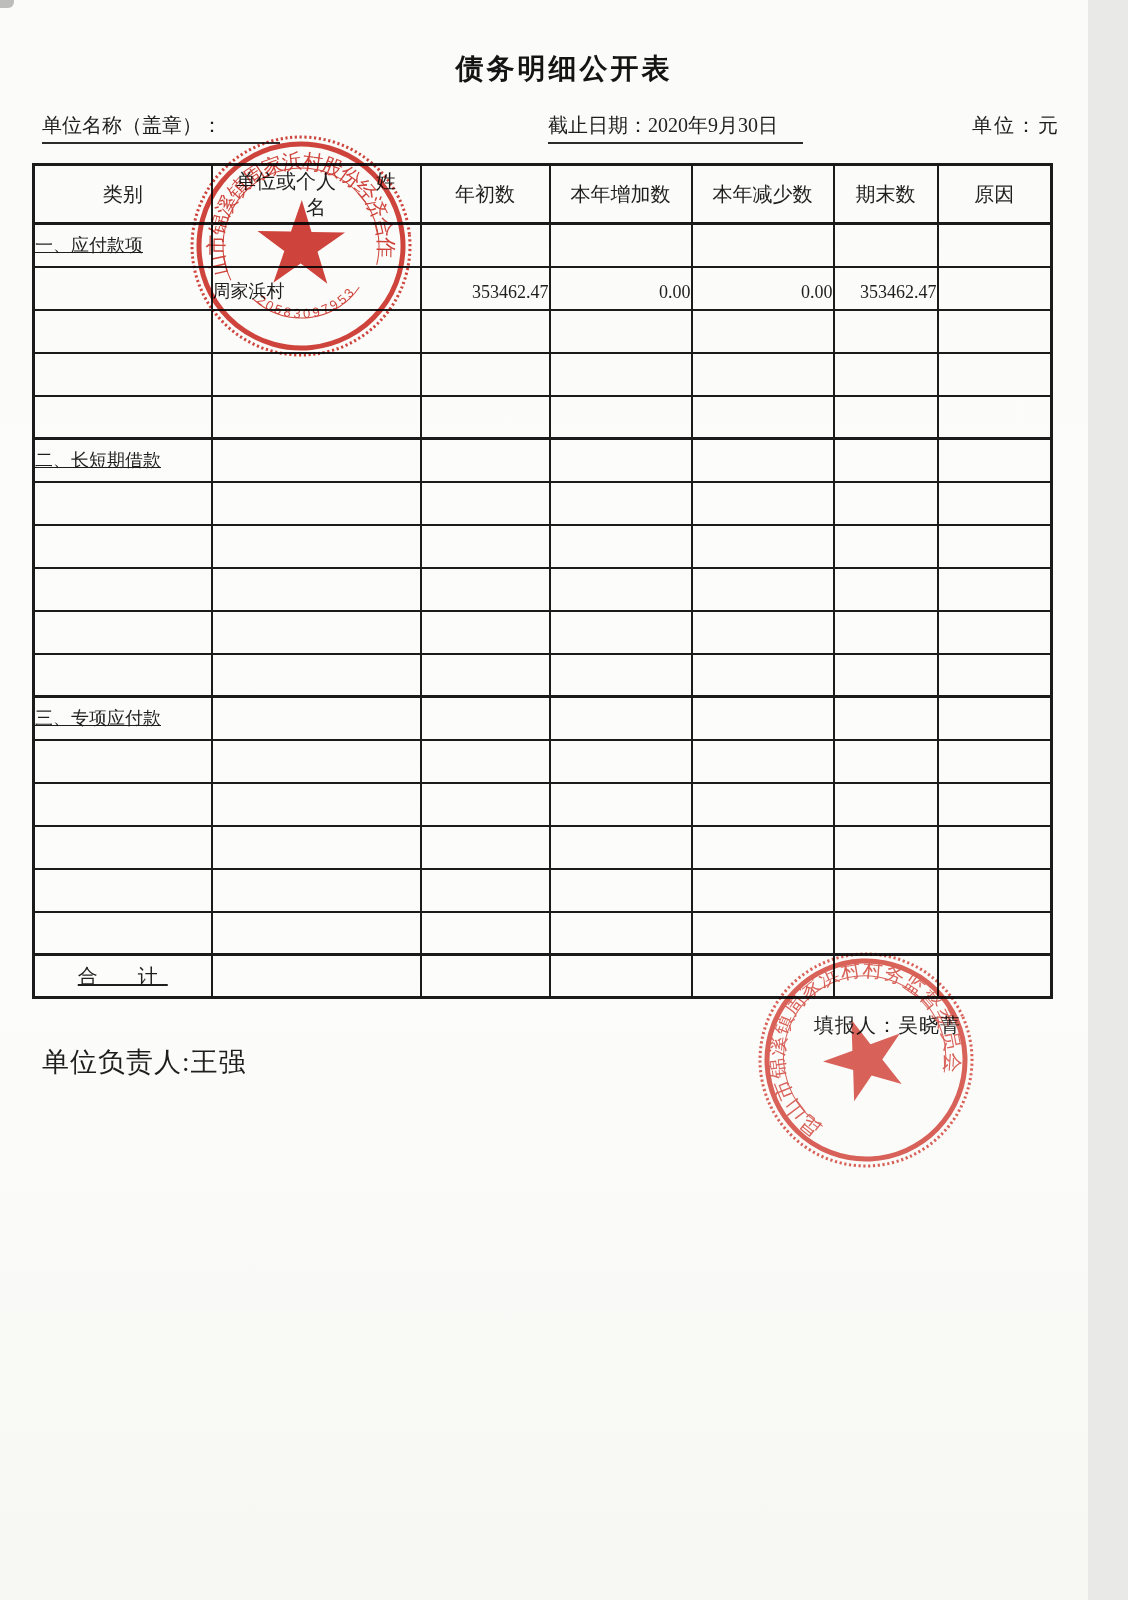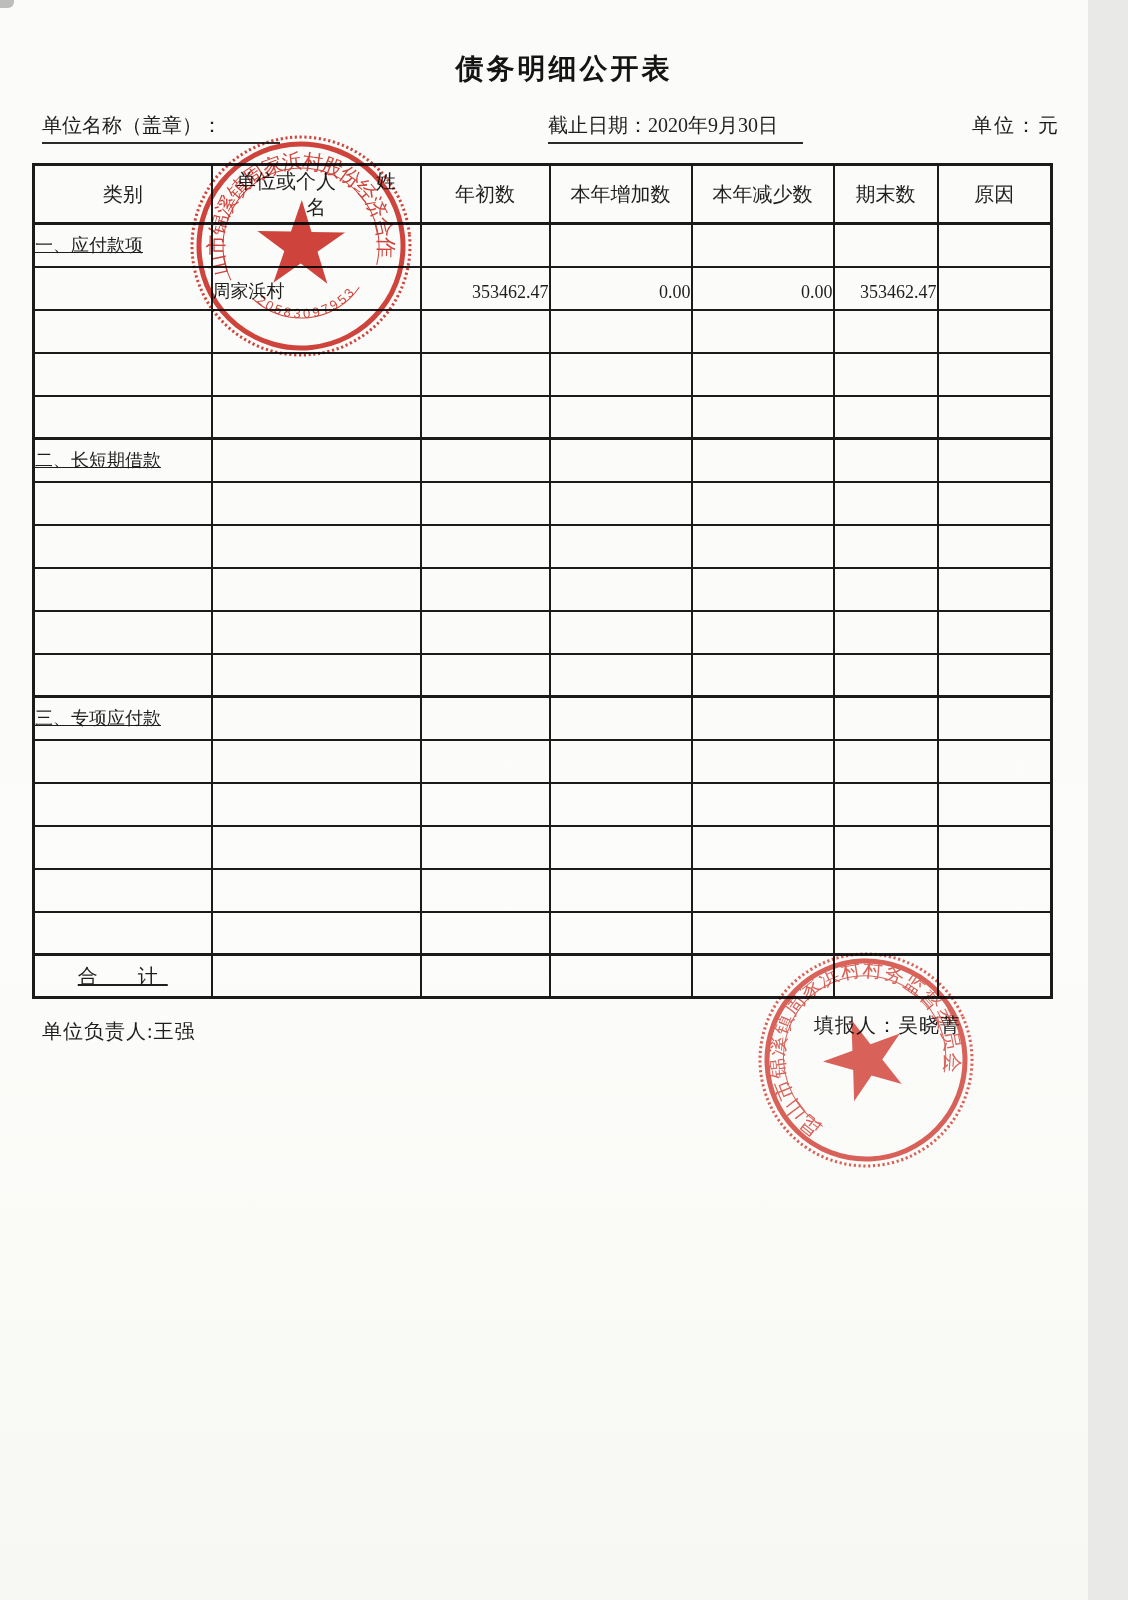--- a/index.html
+++ b/index.html
@@ -53,21 +53,21 @@
   .col-name{
     text-align:left;padding:0 0 4px 6px;white-space:nowrap;font-size:18px;
   }
   .col-begin,.col-increase,.col-decrease,.col-end{
     text-align:right;padding-right:14px;font-size:17.5px;
   }
   .col-end{padding-right:8px;}
   .row-data td{vertical-align:bottom;padding-bottom:6px;}
   .row-data td.col-category{padding-bottom:0;}
 
-  .doc-footer-left{position:absolute;left:42px;top:1018px;font-size:20px;letter-spacing:1px;}
+  .doc-footer-left{position:absolute;left:42px;top:1044px;font-size:27px;letter-spacing:1px;}
   .doc-footer-right{position:absolute;left:814px;top:1012px;font-size:20px;letter-spacing:1px;}
 
   .stamp{position:absolute;mix-blend-mode:multiply;opacity:.92;pointer-events:none;}
   .stamp-top{left:181px;top:126px;}
   .stamp-bottom{left:751px;top:945px;}
 </style>
 </head>
 <body>
 
 <div class="sheet">

